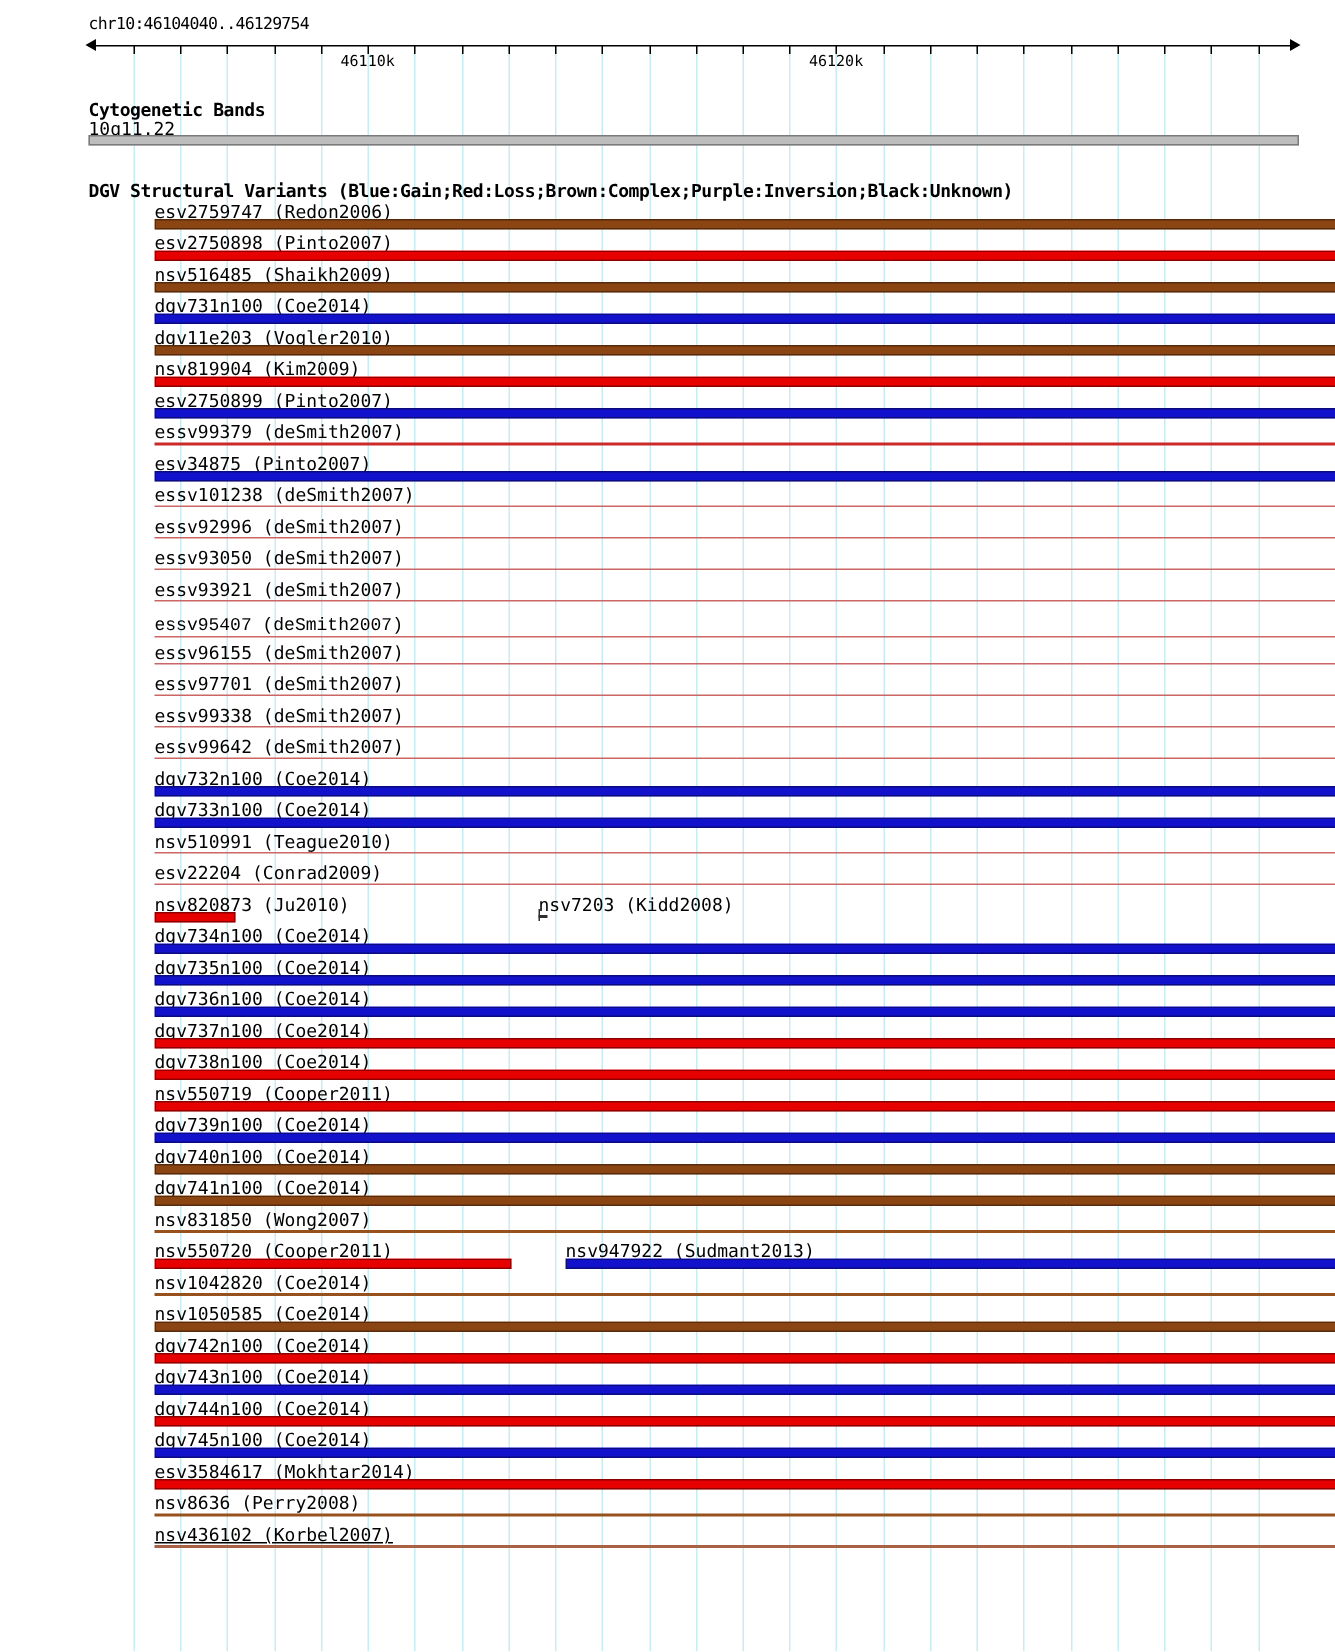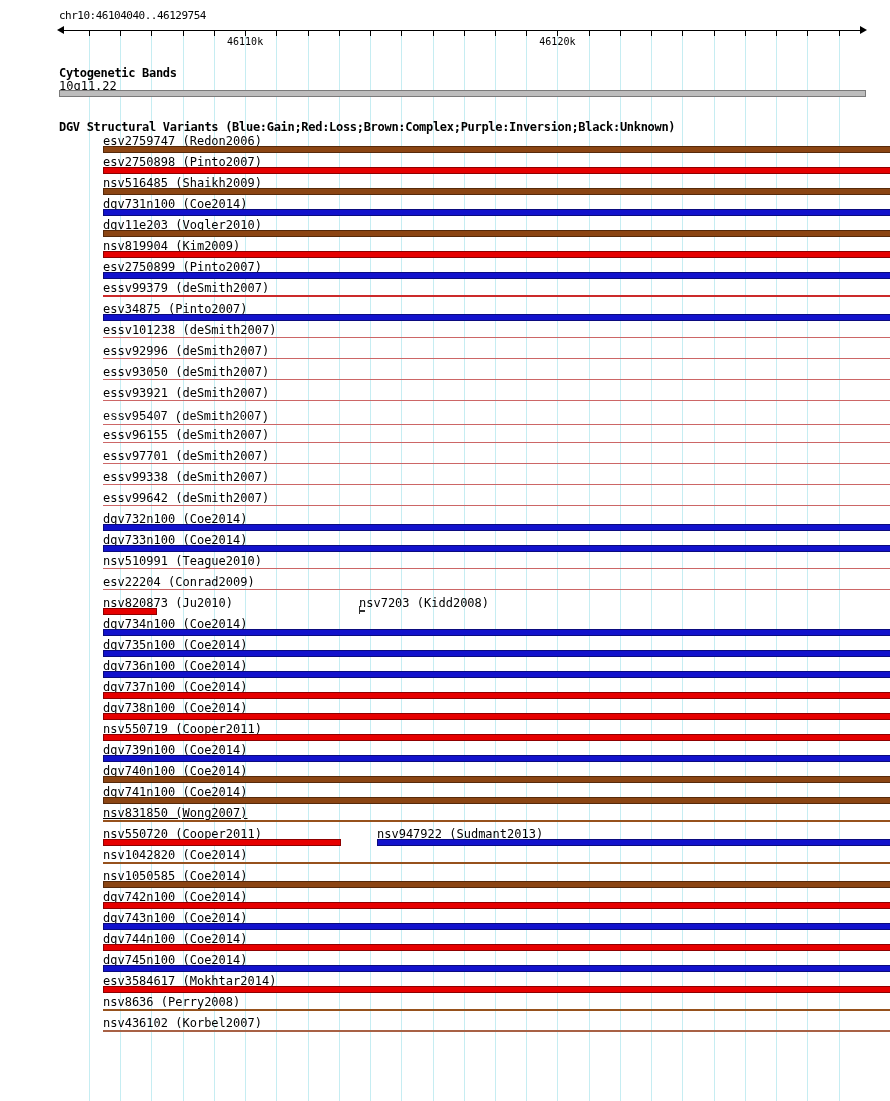--- a/index.html
+++ b/index.html
@@ -248,21 +248,21 @@
       </div>
       <div class="vrow" style="top: 630px;">
         <span class="vlabel" style="left: 0px; text-align: right;">dgv740n100 (Coe2014)</span>
         <div class="vbar thick" style="left: 0px; width: 803px; top: 11px; height: 7px; background: rgb(139, 69, 19);"></div>
       </div>
       <div class="vrow" style="top: 651px;">
         <span class="vlabel" style="left: 0px;">dgv741n100 (Coe2014)</span>
         <div class="vbar thick" style="left: 0px; width: 803px; top: 11px; height: 7px; background: rgb(139, 69, 19);"></div>
       </div>
       <div class="vrow" style="top: 672px;">
-        <span class="vlabel" style="left: 0px; text-decoration: underline;">nsv831850 (Wong2007)</span>
+        <span class="vlabel" style="left: 0px;">nsv831850 (Wong2007)</span>
         <div class="vbar" style="left: 0px; width: 803px; top: 13px; height: 2px; background: rgb(150, 81, 28);"></div>
       </div>
       <div class="vrow" style="top: 693px;">
         <span class="vlabel" style="left: 0px;">nsv550720 (Cooper2011)</span>
         <div class="vbar thick" style="left: 0px; width: 238px; top: 11px; height: 7px; background: rgb(230, 0, 0);"></div>
         <span class="vlabel" style="left: 274px;">nsv947922 (Sudmant2013)</span>
         <div class="vbar thick" style="left: 274px; width: 529px; top: 11px; height: 7px; background: rgb(18, 18, 204);"></div>
       </div>
       <div class="vrow" style="top: 714px;">
         <span class="vlabel" style="left: 0px;">nsv1042820 (Coe2014)</span>
@@ -290,18 +290,18 @@
       </div>
       <div class="vrow" style="top: 840px;">
         <span class="vlabel" style="left: 0px;">esv3584617 (Mokhtar2014)</span>
         <div class="vbar thick" style="left: 0px; width: 803px; top: 11px; height: 7px; background: rgb(230, 0, 0);"></div>
       </div>
       <div class="vrow" style="top: 861px;">
         <span class="vlabel" style="left: 0px;">nsv8636 (Perry2008)</span>
         <div class="vbar" style="left: 0px; width: 803px; top: 13px; height: 2px; background: rgb(150, 81, 28);"></div>
       </div>
       <div class="vrow" style="top: 882px;">
-        <span class="vlabel" style="left: 0px;">nsv436102 (Korbel2007)</span>
+        <span class="vlabel" style="left: 0px; text-decoration: underline;">nsv436102 (Korbel2007)</span>
         <div class="vbar" style="left: 0px; width: 803px; top: 13px; height: 2px; background: rgb(168, 97, 69);"></div>
       </div>
     </div>
 
 </div>
 
 </body></html>

